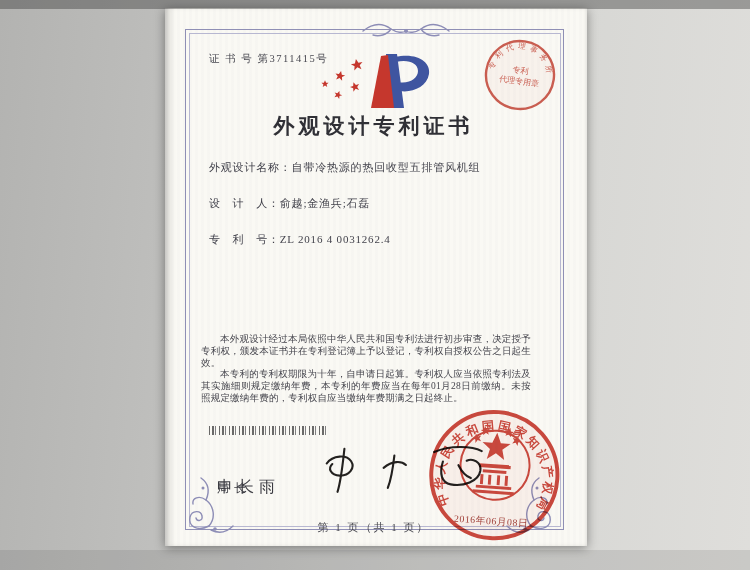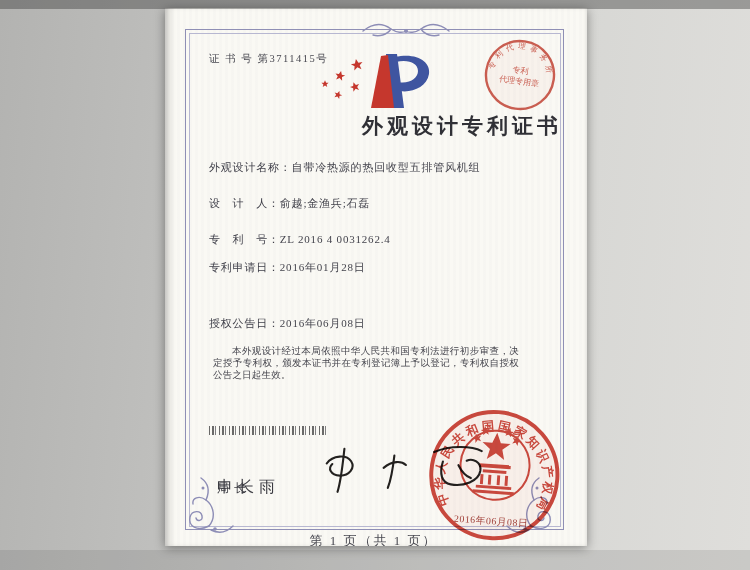--- a/index.html
+++ b/index.html
@@ -14,38 +14,38 @@
     box-shadow:0 2px 10px rgba(0,0,0,.40), inset 7px 0 9px -5px rgba(0,0,0,.28), inset -3px 0 5px -3px rgba(0,0,0,.12);
     overflow:hidden;}
   .frame{position:absolute;left:20px;top:21px;width:377px;height:499px;border:1.4px solid #8f8fb5;}
   .frame::before{content:"";position:absolute;inset:2.5px;border:1px solid #b7b7d1;}
   .orn{position:absolute;stroke:#8d8db6;fill:none;stroke-width:1.4;stroke-linecap:round;}
   .orn-top{left:196px;top:12px;}
   .orn-bl{left:14px;top:466px;}
   .orn-br{left:336px;top:466px;transform:scaleX(-1);}
   .certno{position:absolute;left:44px;top:44px;font-size:10.5px;letter-spacing:1.5px;color:#4a4a52;}
   .logo{position:absolute;left:142px;top:42px;}
-  .title{position:absolute;left:20px;top:104px;width:377px;text-align:right;
+  .title{position:absolute;left:20px;top:104px;width:377px;text-align:center;
     font-size:21px;font-weight:700;letter-spacing:4px;color:#303036;}
   .agency-seal{position:absolute;left:318px;top:30px;transform:rotate(8deg);opacity:.88;mix-blend-mode:multiply;}
   .frow{position:absolute;left:44px;font-size:11px;color:#43434c;letter-spacing:.8px;white-space:nowrap;}
   .frow .flabel{color:#3f3f49;}
   #f0{top:152px}#f1{top:188px}#f2{top:224px}#f3{top:252px}#f4{top:280px}#f5{top:308px}
   .paras{position:absolute;left:36px;top:326px;width:330px;font-size:9.5px;line-height:1.24;
     color:#44444c;text-align:justify;letter-spacing:.2px;}
-  .paras p{margin:12px;text-indent:2em;}
+  .paras p{margin:0;text-indent:2em;}
   .barcode{position:absolute;left:44px;top:418px;width:118px;height:9px;opacity:.75;
     background:repeating-linear-gradient(90deg,#3a3a3a 0 1px,transparent 1px 3px,#3a3a3a 3px 5px,transparent 5px 6px,#56565a 6px 7px,transparent 7px 10px);}
   .director-label{position:absolute;left:52px;top:472px;font-size:12px;letter-spacing:5px;color:#3b3b42;}
   .director-name{position:absolute;left:52px;top:469px;font-size:16px;letter-spacing:5px;color:#3b3b42;}
   .signature{position:absolute;left:110px;top:420px;}
   .signature path{stroke:#23211f;stroke-width:3;fill:none;stroke-linecap:round;stroke-linejoin:round;}
   .office-seal{position:absolute;left:260px;top:398px;opacity:.92;mix-blend-mode:multiply;transform:rotate(4deg);}
-  .footer{position:absolute;left:20px;top:524px;width:377px;text-align:center;
-    font-size:13px;letter-spacing:2px;color:#4a4a52;}
+  .footer{position:absolute;left:20px;top:512px;width:377px;text-align:center;
+    font-size:11px;letter-spacing:2px;color:#4a4a52;}
   .seal-red{fill:#c93a2f;}
   text{font-family:"Liberation Serif","DejaVu Serif",serif;}
 </style>
 </head>
 <body>
 
 <div id="photo">
 
   <div class="paper">
 
@@ -103,29 +103,24 @@
 
     <div class="frow" id="f1">
       <span class="flabel">设　计　人：</span><span class="fvalue">俞越;金渔兵;石磊</span>
     </div>
     <div class="frow" id="f0">
       <span class="flabel">外观设计名称：</span><span class="fvalue">自带冷热源的热回收型五排管风机组</span>
     </div>
     <div class="frow" id="f2">
       <span class="flabel">专　利　号：</span><span class="fvalue">ZL 2016 4 0031262.4</span>
     </div>
-    <div class="frow" id="f3">
-      <span class="flabel">专利申请日：</span><span class="fvalue">2016年01月28日</span>
-    </div>
-    <div class="frow" id="f5">
-      <span class="flabel">授权公告日：</span><span class="fvalue">2016年06月08日</span>
-    </div>
 
     <div class="paras">
       <p>本外观设计经过本局依照中华人民共和国专利法进行初步审查，决定授予专利权，颁发本证书并在专利登记簿上予以登记，专利权自授权公告之日起生效。</p>
+      <p>本专利的专利权期限为十年，自申请日起算。专利权人应当依照专利法及其实施细则规定缴纳年费，本专利的年费应当在每年01月28日前缴纳。未按照规定缴纳年费的，专利权自应当缴纳年费期满之日起终止。</p>
     </div>
 
     <div class="barcode"></div>
 
     <div class="director-label">局长</div>
     <div class="director-name">申长雨</div>
 
     <svg class="signature" width="210" height="75" viewBox="0 0 300 107" role="img" aria-label="申长雨">
       <g transform="rotate(-2 150 53)">
         <path d="M100,28 C97,48 94,72 88,89"></path>

